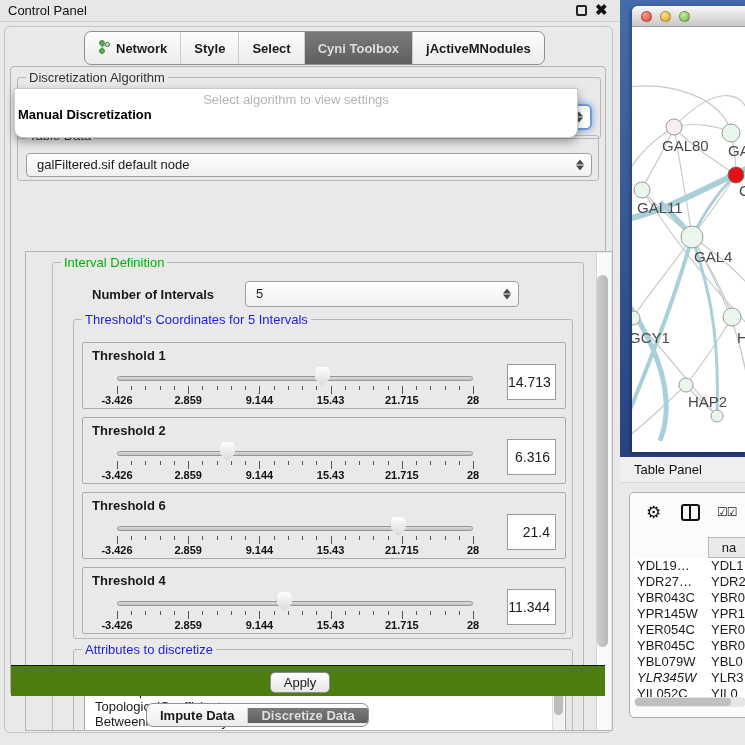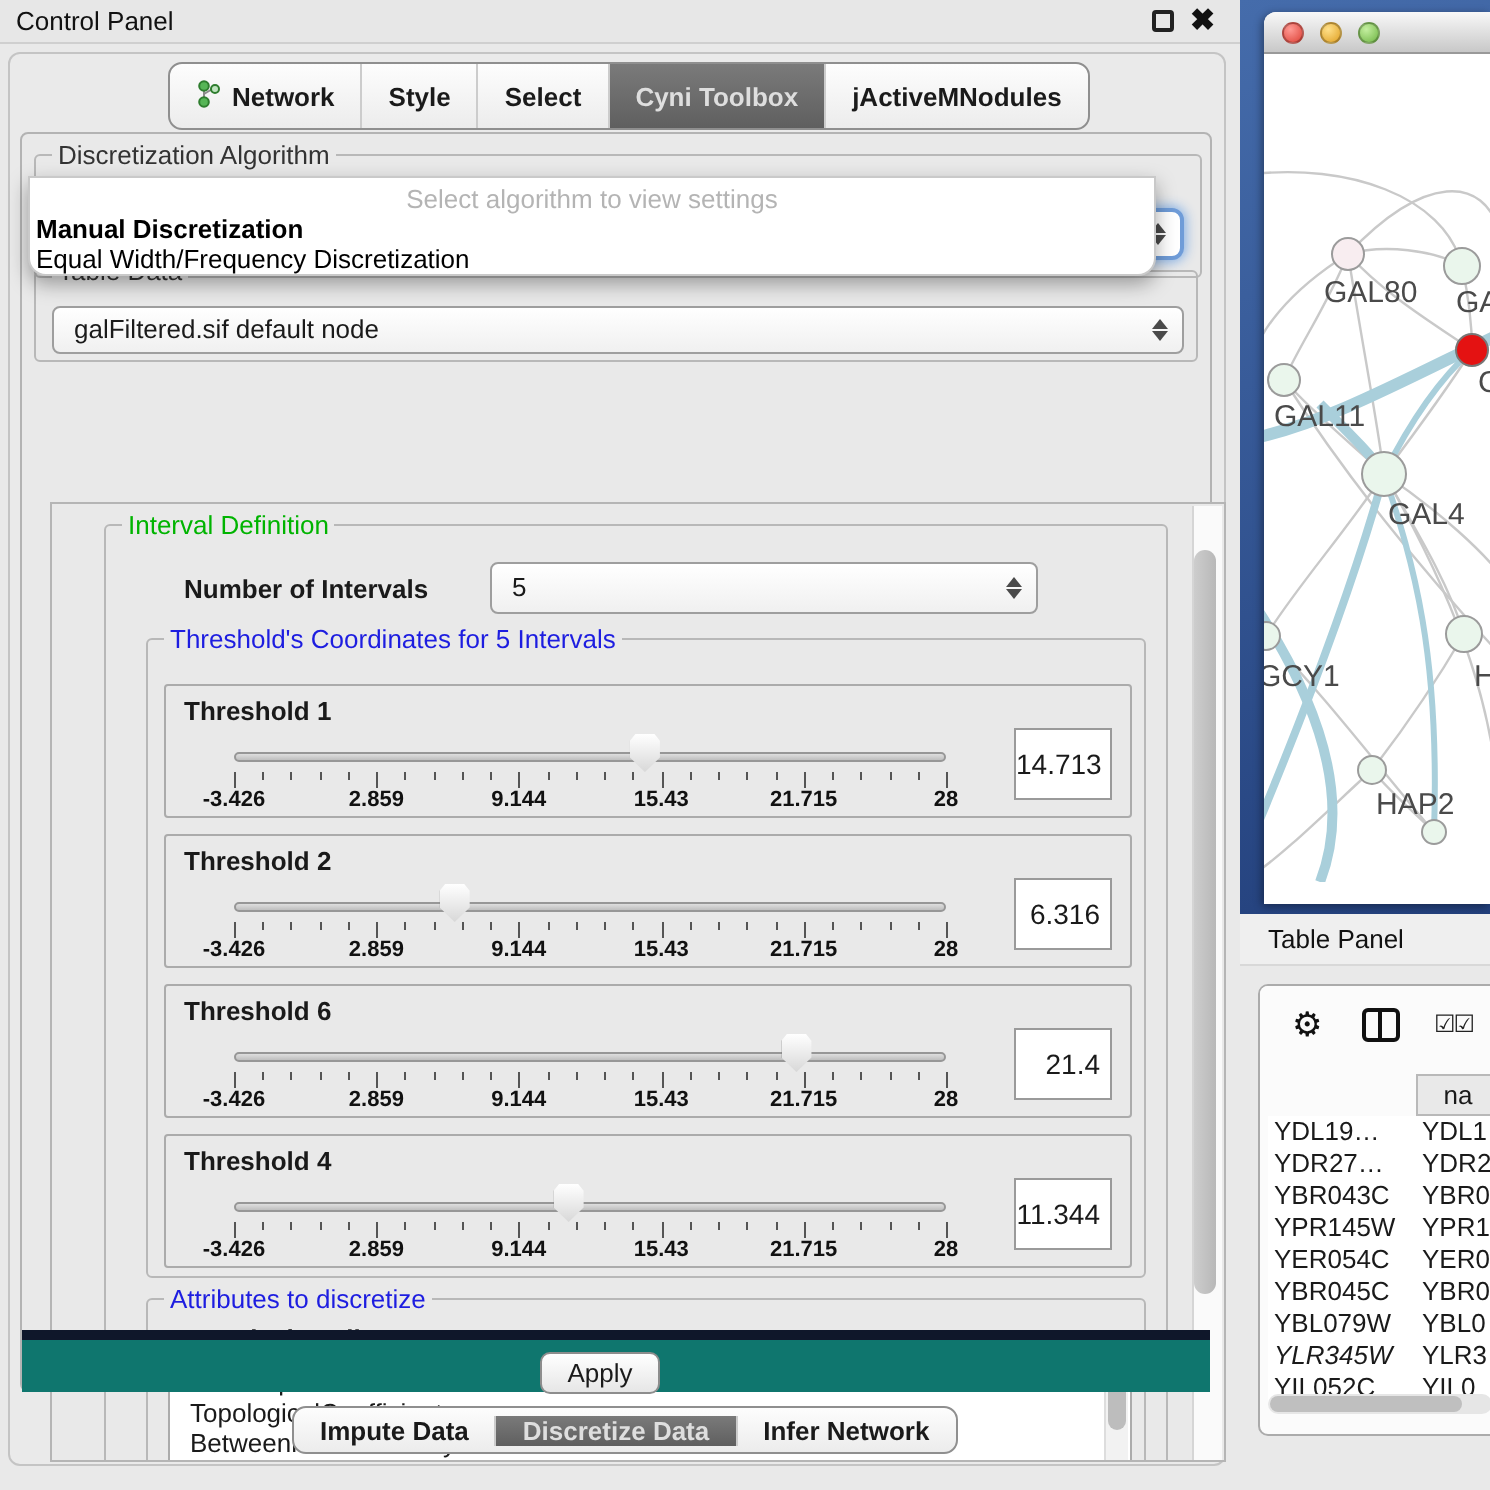--- a/index.html
+++ b/index.html
@@ -94,21 +94,21 @@
 
   #attr-group { left:20px; top:386px; width:500px; height:160px; }
   #attr-list-label { position:absolute; left:10px; top:12px; font-weight:bold; font-size:13px; }
   #attr-list { position:absolute; left:10px; top:32px; width:482px; height:120px;
     background:#ffffff; border:1px solid #ababab; overflow:hidden; }
   .attr-item { font-size:13px; line-height:15.5px; padding-left:10px; white-space:nowrap; }
   #attr-scroll { position:absolute; right:1px; top:1px; width:12px; height:118px; background:#f2f2f2; border-left:1px solid #ddd; }
   #attr-thumb { position:absolute; right:1px; top:1px; width:9px; height:30px; background:#bdbdbd; border-radius:5px; }
 
   #apply-bar { position:absolute; left:0px; top:598px; width:594px; height:31px;
-    background:#0f766e; border-top:5px solid #0f172a; }
+    background:#4d7c0f; border-top:1px solid #0f172a; }
   #apply-button { position:absolute; left:259px; top:6px; width:60px; height:21px;
     border:1px solid #8d8d8d; border-radius:5px; background:linear-gradient(#ffffff,#e6e6e6);
     font-size:13px; text-align:center; line-height:19px; }
 
   
   #net-region { position:absolute; left:620px; top:0; width:125px; height:457px;
     background:linear-gradient(160deg,#456cab,#23407c); }
   #net-window { position:absolute; left:12px; top:6px; width:113px; height:446px;
     border-radius:6px 0 0 0; background:#ffffff; box-shadow:-1px 1px 4px rgba(0,0,0,.4); overflow:hidden; }
   #net-titlebar { position:absolute; left:0; top:0; width:113px; height:21px;
@@ -408,32 +408,28 @@
     </div>
 
     <div id="apply-bar">
       <div id="apply-button">Apply</div>
     </div>
   </div>
 
   <div id="algo-popup">
     <div id="algo-placeholder">Select algorithm to view settings</div>
     <div class="algo-option" id="algo-option-0">Manual Discretization</div>
-    <div class="algo-option" id="algo-option-1">Equal Width/Frequency Discretization</div>
   </div>
 
   <div class="tabbar" id="bottom-tabbar">
       <div class="tab">
         <span>Impute Data</span>
       </div>
       <div class="tab selected">
         <span>Discretize Data</span>
-      </div>
-      <div class="tab">
-        <span>Infer Network</span>
       </div>
     </div>
 </div>
 
 <div id="net-region">
   <div id="net-window">
     <div id="net-titlebar">
       <span class="light" id="light-close"></span>
       <span class="light" id="light-minimize"></span>
       <span class="light" id="light-zoom"></span>

